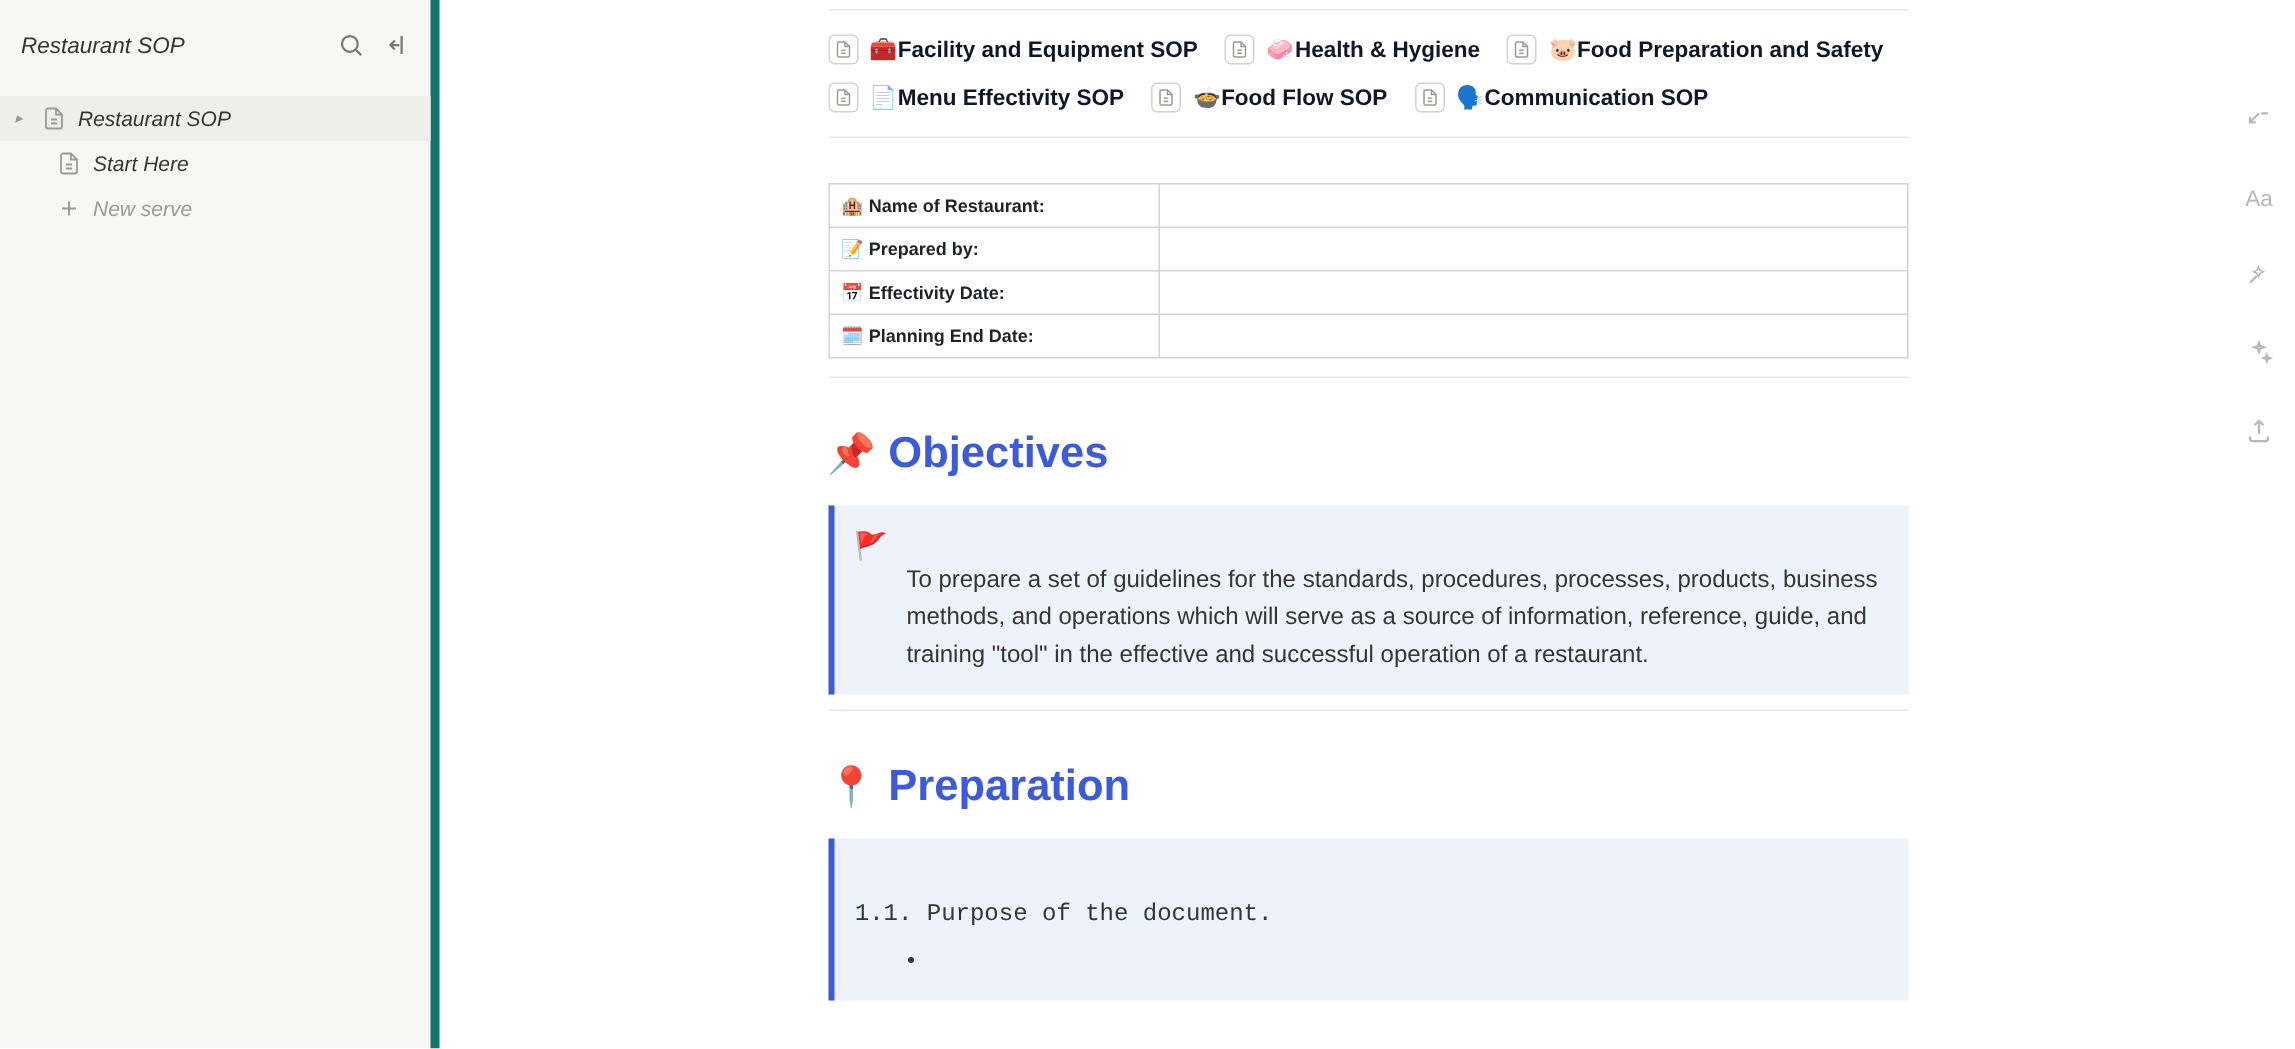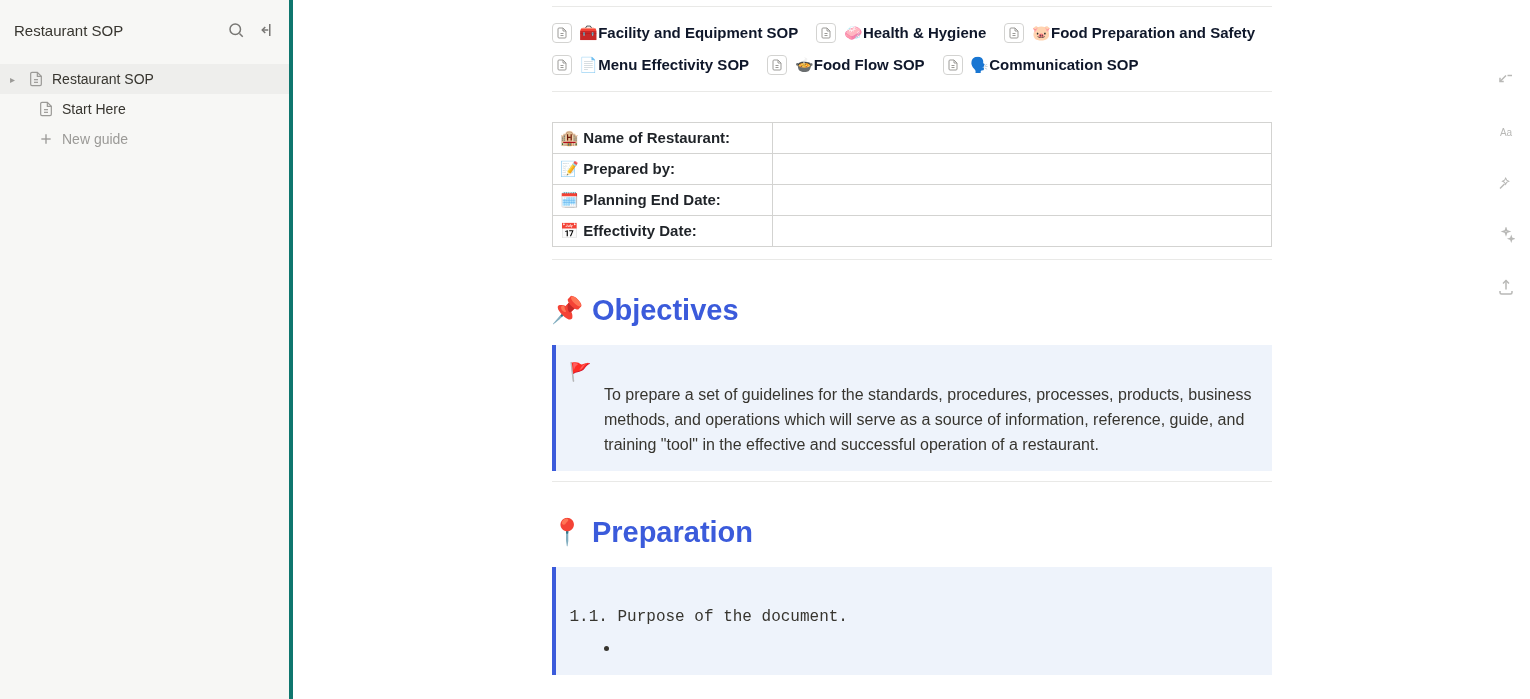--- a/index.html
+++ b/index.html
@@ -8,24 +8,25 @@
       font-size: 14px;
       color: #1f2328;
       display: flex;
       height: 100vh;
       overflow: hidden;
       background: #fff;
     }
     .sidebar {
       width: 293px;
       background: #f7f7f5;
-      border-right: 4px solid #0f766e;
+      border-right: 6px solid #0f766e;
       display: flex;
       flex-direction: column;
       flex-shrink: 0;
+      font-style: italic;
     }
     .sidebar-header {
       display: flex;
       align-items: center;
       padding: 6px 12px;
       height: 60px;
     }
     .workspace-name {
       flex: 1;
       font-size: 15px;
@@ -121,21 +122,21 @@
       align-items: center;
       justify-content: center;
       flex-shrink: 0;
     }
     .chip-icon-box svg { color: #9b9a97; }
 
     .info-table {
       width: 100%;
       border-collapse: collapse;
       margin: 30px 0 12px;
-      font-size: 15px;
+      font-size: 12px;
     }
     .info-table td {
       border: 1px solid #d3d3d1;
       padding: 6px 8px;
       height: 29px;
     }
     .info-table td:first-child {
       width: 220px;
       font-weight: 700;
     }
@@ -190,21 +191,21 @@
     }
     .right-rail .rail-btn {
       width: 28px;
       height: 28px;
       display: flex;
       align-items: center;
       justify-content: center;
       cursor: pointer;
       border-radius: 4px;
     }
-    .rail-text { font-size: 10px; font-weight: 400; }
+    .rail-text { font-size: 15px; font-weight: 400; }
   </style>
 </head>
 <body>
 
 <aside class="sidebar">
   <div class="sidebar-header">
     <div class="workspace-name">Restaurant SOP</div>
     <div class="sidebar-header-icons">
       <div class="icon-btn">
         <svg width="18" height="18" viewBox="0 0 24 24" fill="none" stroke="currentColor" stroke-width="2">
@@ -245,21 +246,21 @@
       </span>
       <span>Start Here</span>
     </div>
     <div class="nav-item nav-indent nav-new">
       <span class="nav-page-icon">
         <svg width="16" height="16" viewBox="0 0 24 24" fill="none" stroke="currentColor" stroke-width="2">
             <line x1="12" y1="5" x2="12" y2="19"></line>
             <line x1="5" y1="12" x2="19" y2="12"></line>
           </svg>
       </span>
-      <span>New guide</span>
+      <span>New serve</span>
     </div>
   </nav>
 </aside>
 
 <main class="main">
   <div class="content">
     <hr class="divider">
 
     <div class="chips-row">
       <span class="chip">
@@ -336,25 +337,25 @@
       <tbody>
         <tr>
             <td><span>🏨</span> <span>Name of Restaurant:</span></td>
             <td></td>
           </tr>
         <tr>
             <td><span>📝</span> <span>Prepared by:</span></td>
             <td></td>
           </tr>
         <tr>
-            <td><span>🗓️</span> <span>Planning End Date:</span></td>
+            <td><span>📅</span> <span>Effectivity Date:</span></td>
             <td></td>
           </tr>
         <tr>
-            <td><span>📅</span> <span>Effectivity Date:</span></td>
+            <td><span>🗓️</span> <span>Planning End Date:</span></td>
             <td></td>
           </tr>
       </tbody>
     </table>
 
     <hr class="divider">
 
     <h2 class="section-title">
       <span class="emoji">📌</span>
       <span>Objectives</span>

